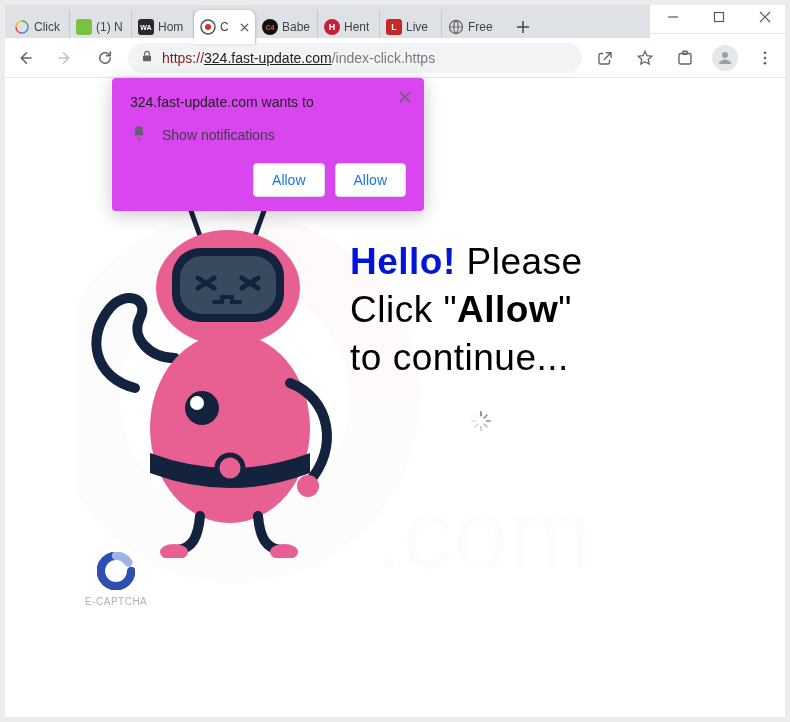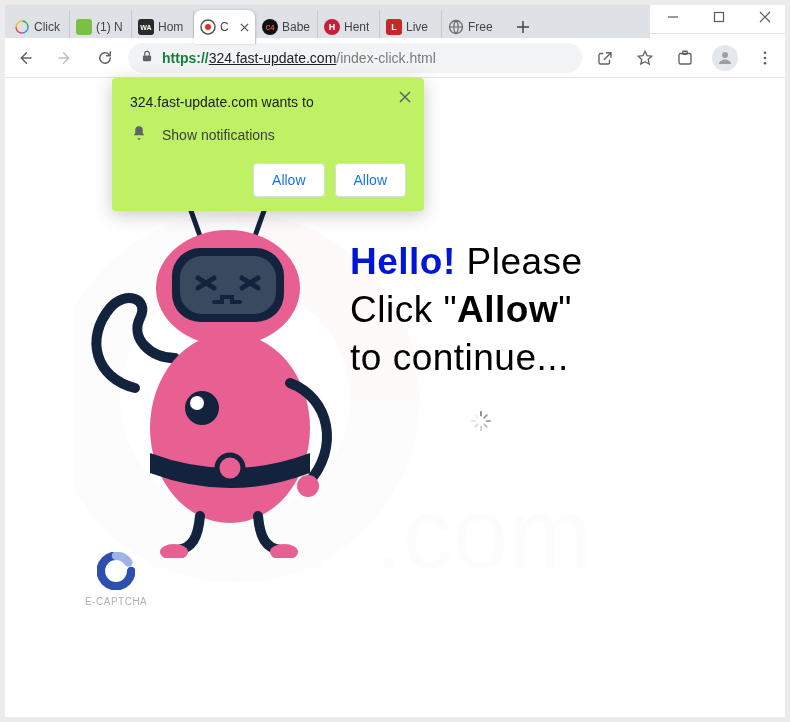--- a/index.html
+++ b/index.html
@@ -24,21 +24,21 @@
   .newtab { width:30px; height:30px; display:flex; align-items:center; justify-content:center; color:#444; margin-left:4px; margin-bottom:2px; border-radius:50%; }
   .newtab svg{width:14px;height:14px;}
 
   
   .toolbar { position:absolute; top:38px; left:0; right:0; height:40px; background:#fff; border-bottom:1px solid #e5e5e5; display:flex; align-items:center; padding:0 8px; gap:6px; }
   .nav-icon { width:34px; height:34px; display:flex; align-items:center; justify-content:center; color:#5f6368; }
   .nav-icon.disabled{color:#bfbfbf;}
   .nav-icon svg{width:18px;height:18px;}
   .omnibox { flex:1; height:30px; background:#f1f3f4; border-radius:15px; display:flex; align-items:center; padding:0 12px; gap:8px; font-size:14px; color:#202124; }
   .omnibox .lock{color:#5f6368;}
-  .omnibox .scheme{color:#15803d;font-weight:bold;}
+  .omnibox .scheme{color:#7f1d1d;}
   .omnibox .host{color:#202124;text-decoration:underline;}
   .omnibox .path{color:#7a7a7a;}
   .rt-icon{width:34px;height:34px;display:flex;align-items:center;justify-content:center;color:#5f6368;}
   .rt-icon svg{width:18px;height:18px;}
   .avatar{width:26px;height:26px;border-radius:50%;background:#e4e7eb;display:flex;align-items:center;justify-content:center;}
 
   
   .page { position:absolute; top:78px; left:0; right:0; bottom:0; background:#fff; overflow:hidden; }
 
   .watermark { position:absolute; left:50%; top:50%; transform:translate(-50%,-50%); pointer-events:none; opacity:.06; }
@@ -50,21 +50,21 @@
   .main-text .allow{ font-weight:bold; }
 
   .spinner { position:absolute; left:470px; top:332px; width:22px; height:22px; }
   .spinner svg{width:100%;height:100%;}
 
   .captcha-block { position:absolute; left:85px; bottom:115px; text-align:center; }
   .captcha-logo { width:38px; height:38px; position:relative; margin:0 auto 6px; }
   .captcha-label { font-size:10px; letter-spacing:.5px; color:#b0b0b3; }
 
   
-  .perm-popup { position:absolute; left:112px; top:78px; width:312px; background:#bef264; border-radius:4px; box-shadow:0 4px 18px rgba(0,0,0,.22); padding:16px 18px 14px; z-index:50; }
+  .perm-popup { position:absolute; left:112px; top:78px; width:312px; background:#d946ef; border-radius:4px; box-shadow:0 4px 18px rgba(0,0,0,.22); padding:16px 18px 14px; z-index:50; }
   .perm-popup .origin { font-size:14px; color:#202124; margin-bottom:14px; }
   .perm-popup .row { display:flex; align-items:center; gap:14px; font-size:14px; color:#3c4043; margin-bottom:18px; }
   .perm-popup .bell{color:#5f6368;}
   .perm-popup .actions { display:flex; justify-content:flex-end; gap:10px; }
   .perm-btn { height:34px; min-width:70px; padding:0 18px; border:1px solid #dadce0; background:#fff; color:#1a73e8; border-radius:4px; font-size:14px; display:flex; align-items:center; justify-content:center; cursor:pointer; }
   .perm-close { position:absolute; top:10px; right:10px; width:18px; height:18px; display:flex; align-items:center; justify-content:center; color:#5f6368; cursor:pointer; }
   .perm-close svg{width:12px;height:12px;}
 
   
   .frame { position:absolute; inset:0; border:5px solid #ececec; pointer-events:none; }
@@ -183,21 +183,21 @@
         <path d="M19 12 a7 7 0 1 1 -2.05 -4.95 M19 4 V9 H14" fill="none" stroke="currentColor" stroke-width="2" stroke-linecap="round" stroke-linejoin="round"></path>
       </svg>
     </div>
 
   <div class="omnibox">
     <span class="lock"><svg width="14" height="14" viewBox="0 0 24 24">
           <rect x="5" y="11" width="14" height="10" rx="2" fill="currentColor"></rect>
           <path d="M8 11 V8 a4 4 0 0 1 8 0 V11" fill="none" stroke="currentColor" stroke-width="2"></path>
         </svg></span>
     <span>
-      <span class="scheme">https://</span><span class="host">324.fast-update.com</span><span class="path">/index-click.html</span>
+      <span class="scheme">https://</span><span class="host">324.fast-update.com</span><span class="path">/index-click.https</span>
     </span>
   </div>
 
   <div class="rt-icon">
       <svg viewBox="0 0 24 24">
         <path d="M14 5 L20 5 L20 11 M20 5 L11 14 M9 6 H6 a2 2 0 0 0 -2 2 v10 a2 2 0 0 0 2 2 h10 a2 2 0 0 0 2 -2 v-3" fill="none" stroke="currentColor" stroke-width="1.8" stroke-linecap="round"></path>
       </svg>
     </div>
   <div class="rt-icon">
       <svg viewBox="0 0 24 24">

